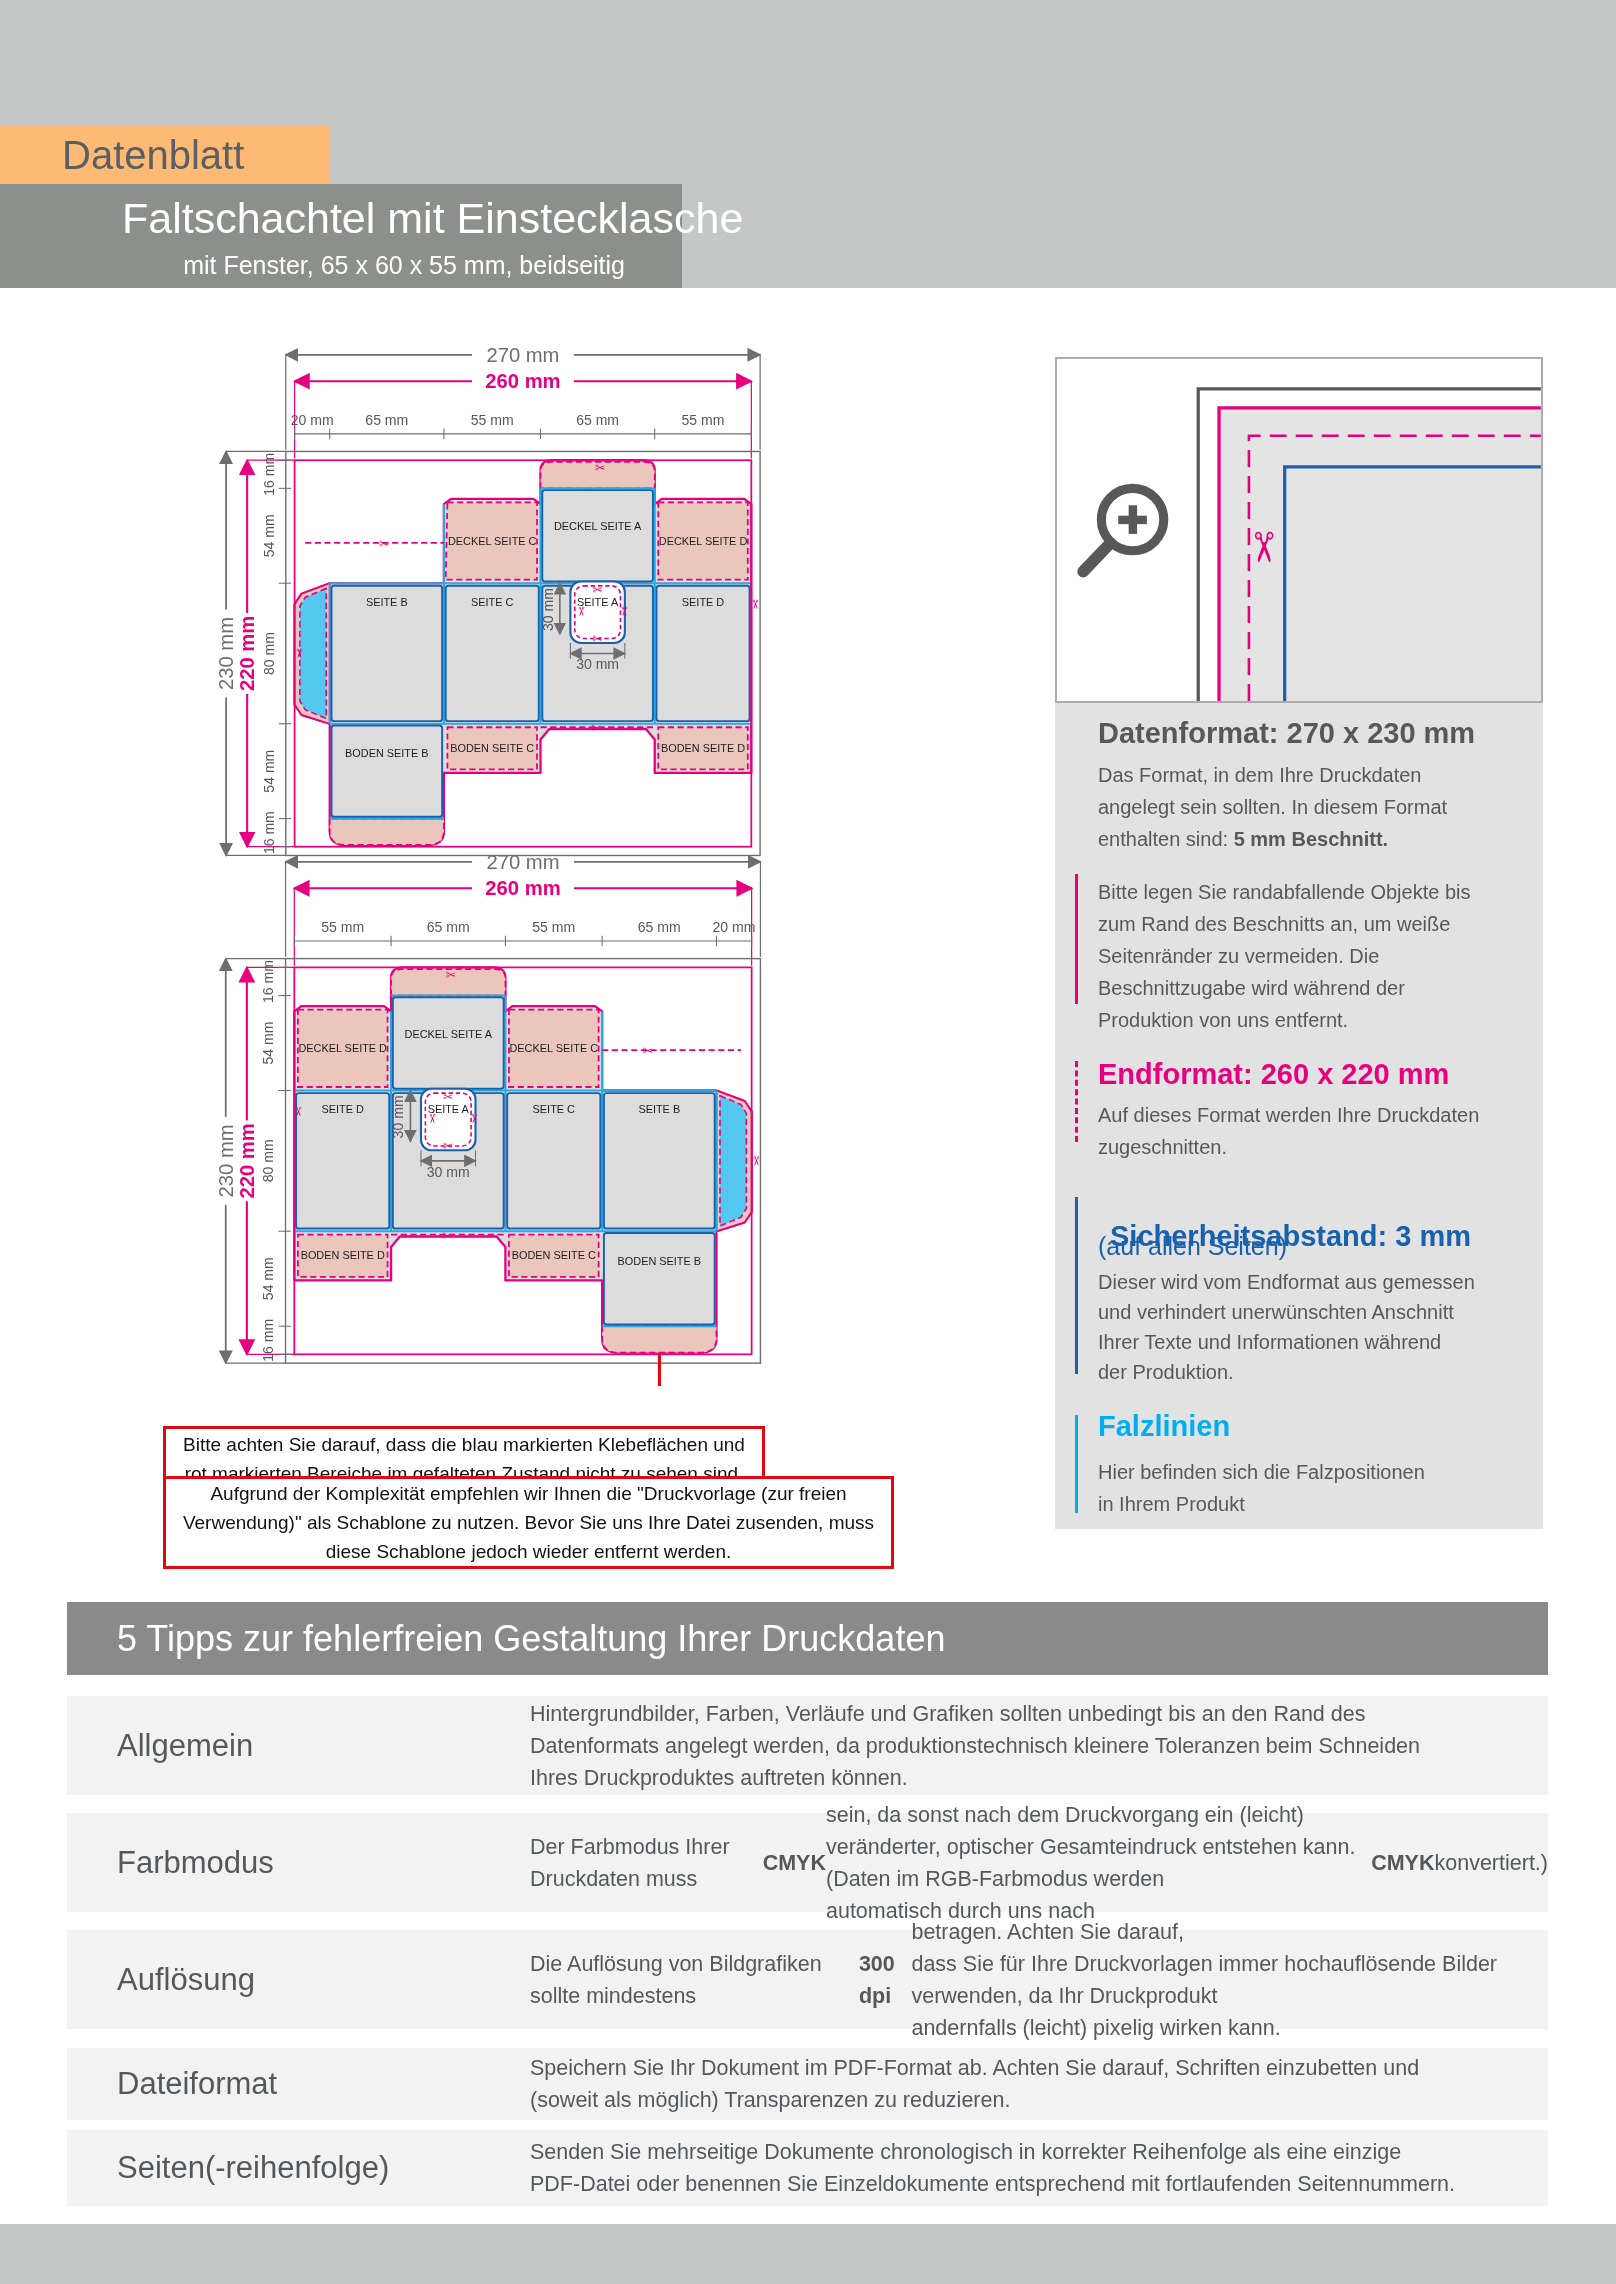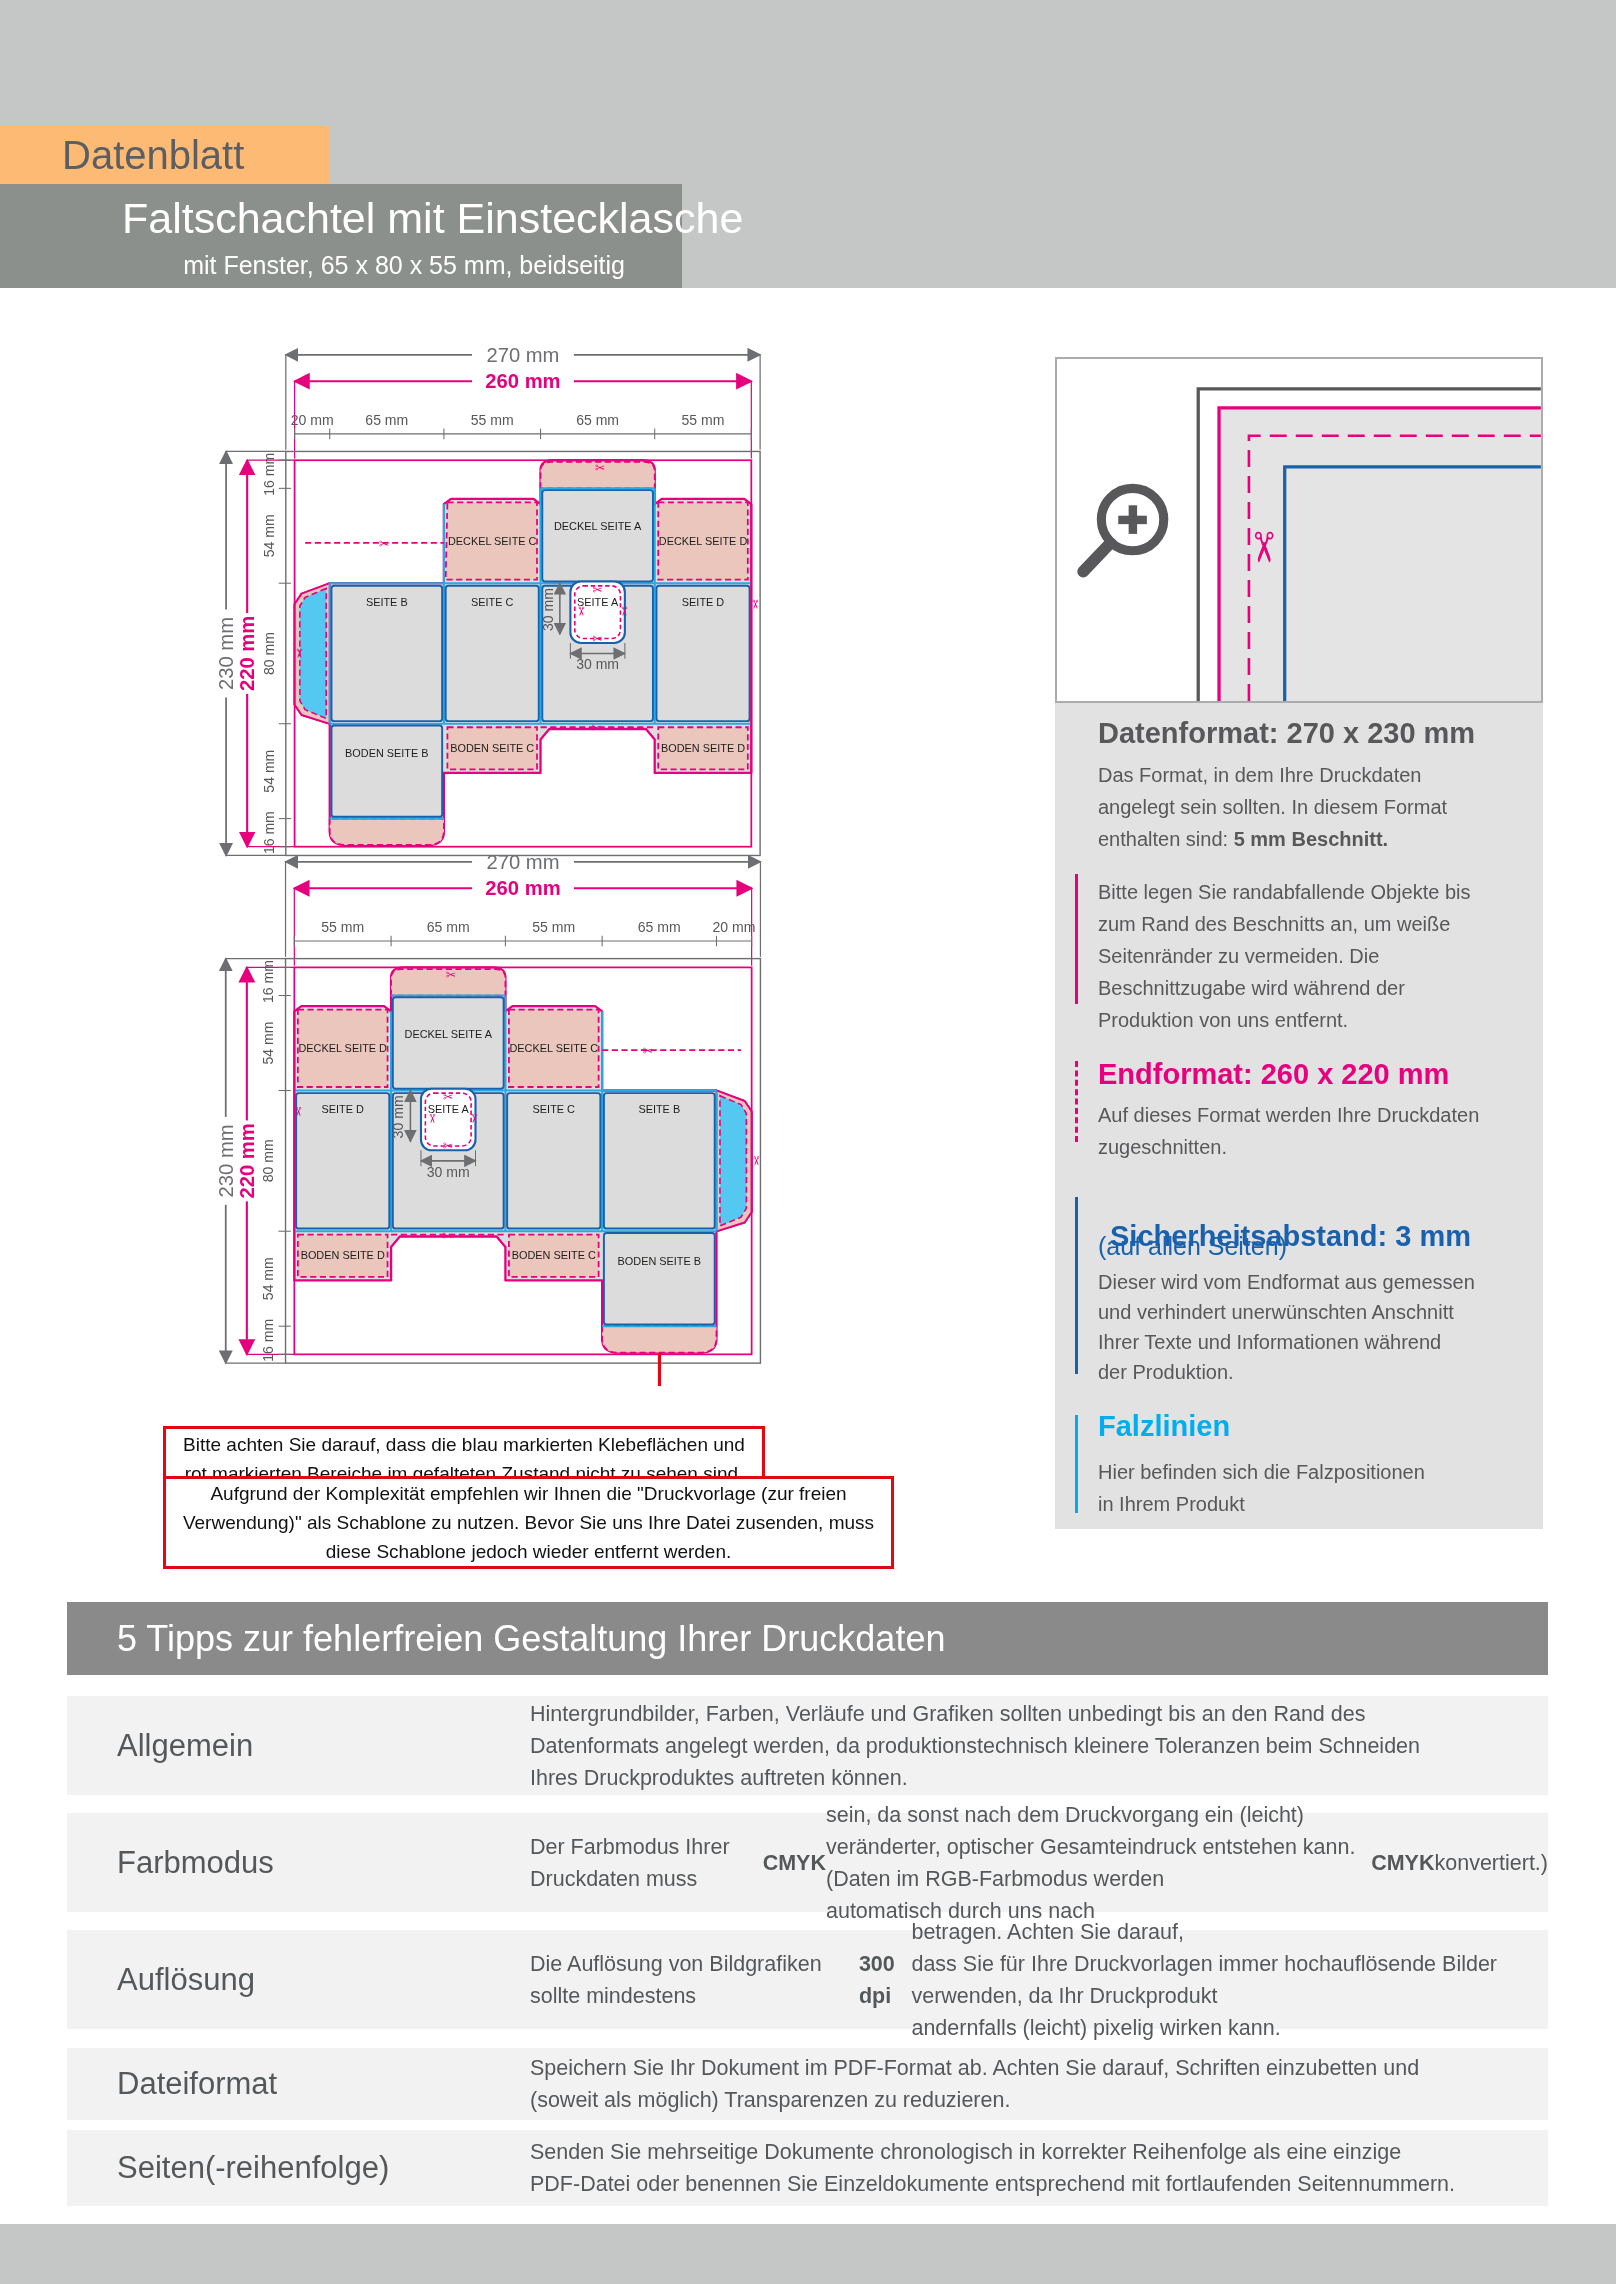--- a/index.html
+++ b/index.html
@@ -49,21 +49,21 @@
 <body>
 
 <div id="page">
 
   <div class="abs top-bg"></div>
   <div class="abs datenblatt-box">
     <span>Datenblatt</span>
   </div>
   <div class="abs title-band">
     <div class="main-title">Faltschachtel mit Einstecklasche</div>
-    <div class="sub-title">mit Fenster, 65 x 80 x 55 mm, beidseitig</div>
+    <div class="sub-title">mit Fenster, 65 x 60 x 55 mm, beidseitig</div>
   </div>
 
   <svg class="abs" style="left:208px;top:332px;" width="586" height="527" viewBox="0 0 333 300">
     <defs>
       <marker id="ag" viewBox="0 0 10 10" refX="9" refY="5" markerWidth="8" markerHeight="8" orient="auto-start-reverse">
         <path d="M0,0L10,5L0,10z" fill="#6d6e71"></path>
         </marker>
       <marker id="am" viewBox="0 0 10 10" refX="9" refY="5" markerWidth="8" markerHeight="8" orient="auto-start-reverse">
         <path d="M0,0L10,5L0,10z" fill="#e6007e"></path>
         </marker>

